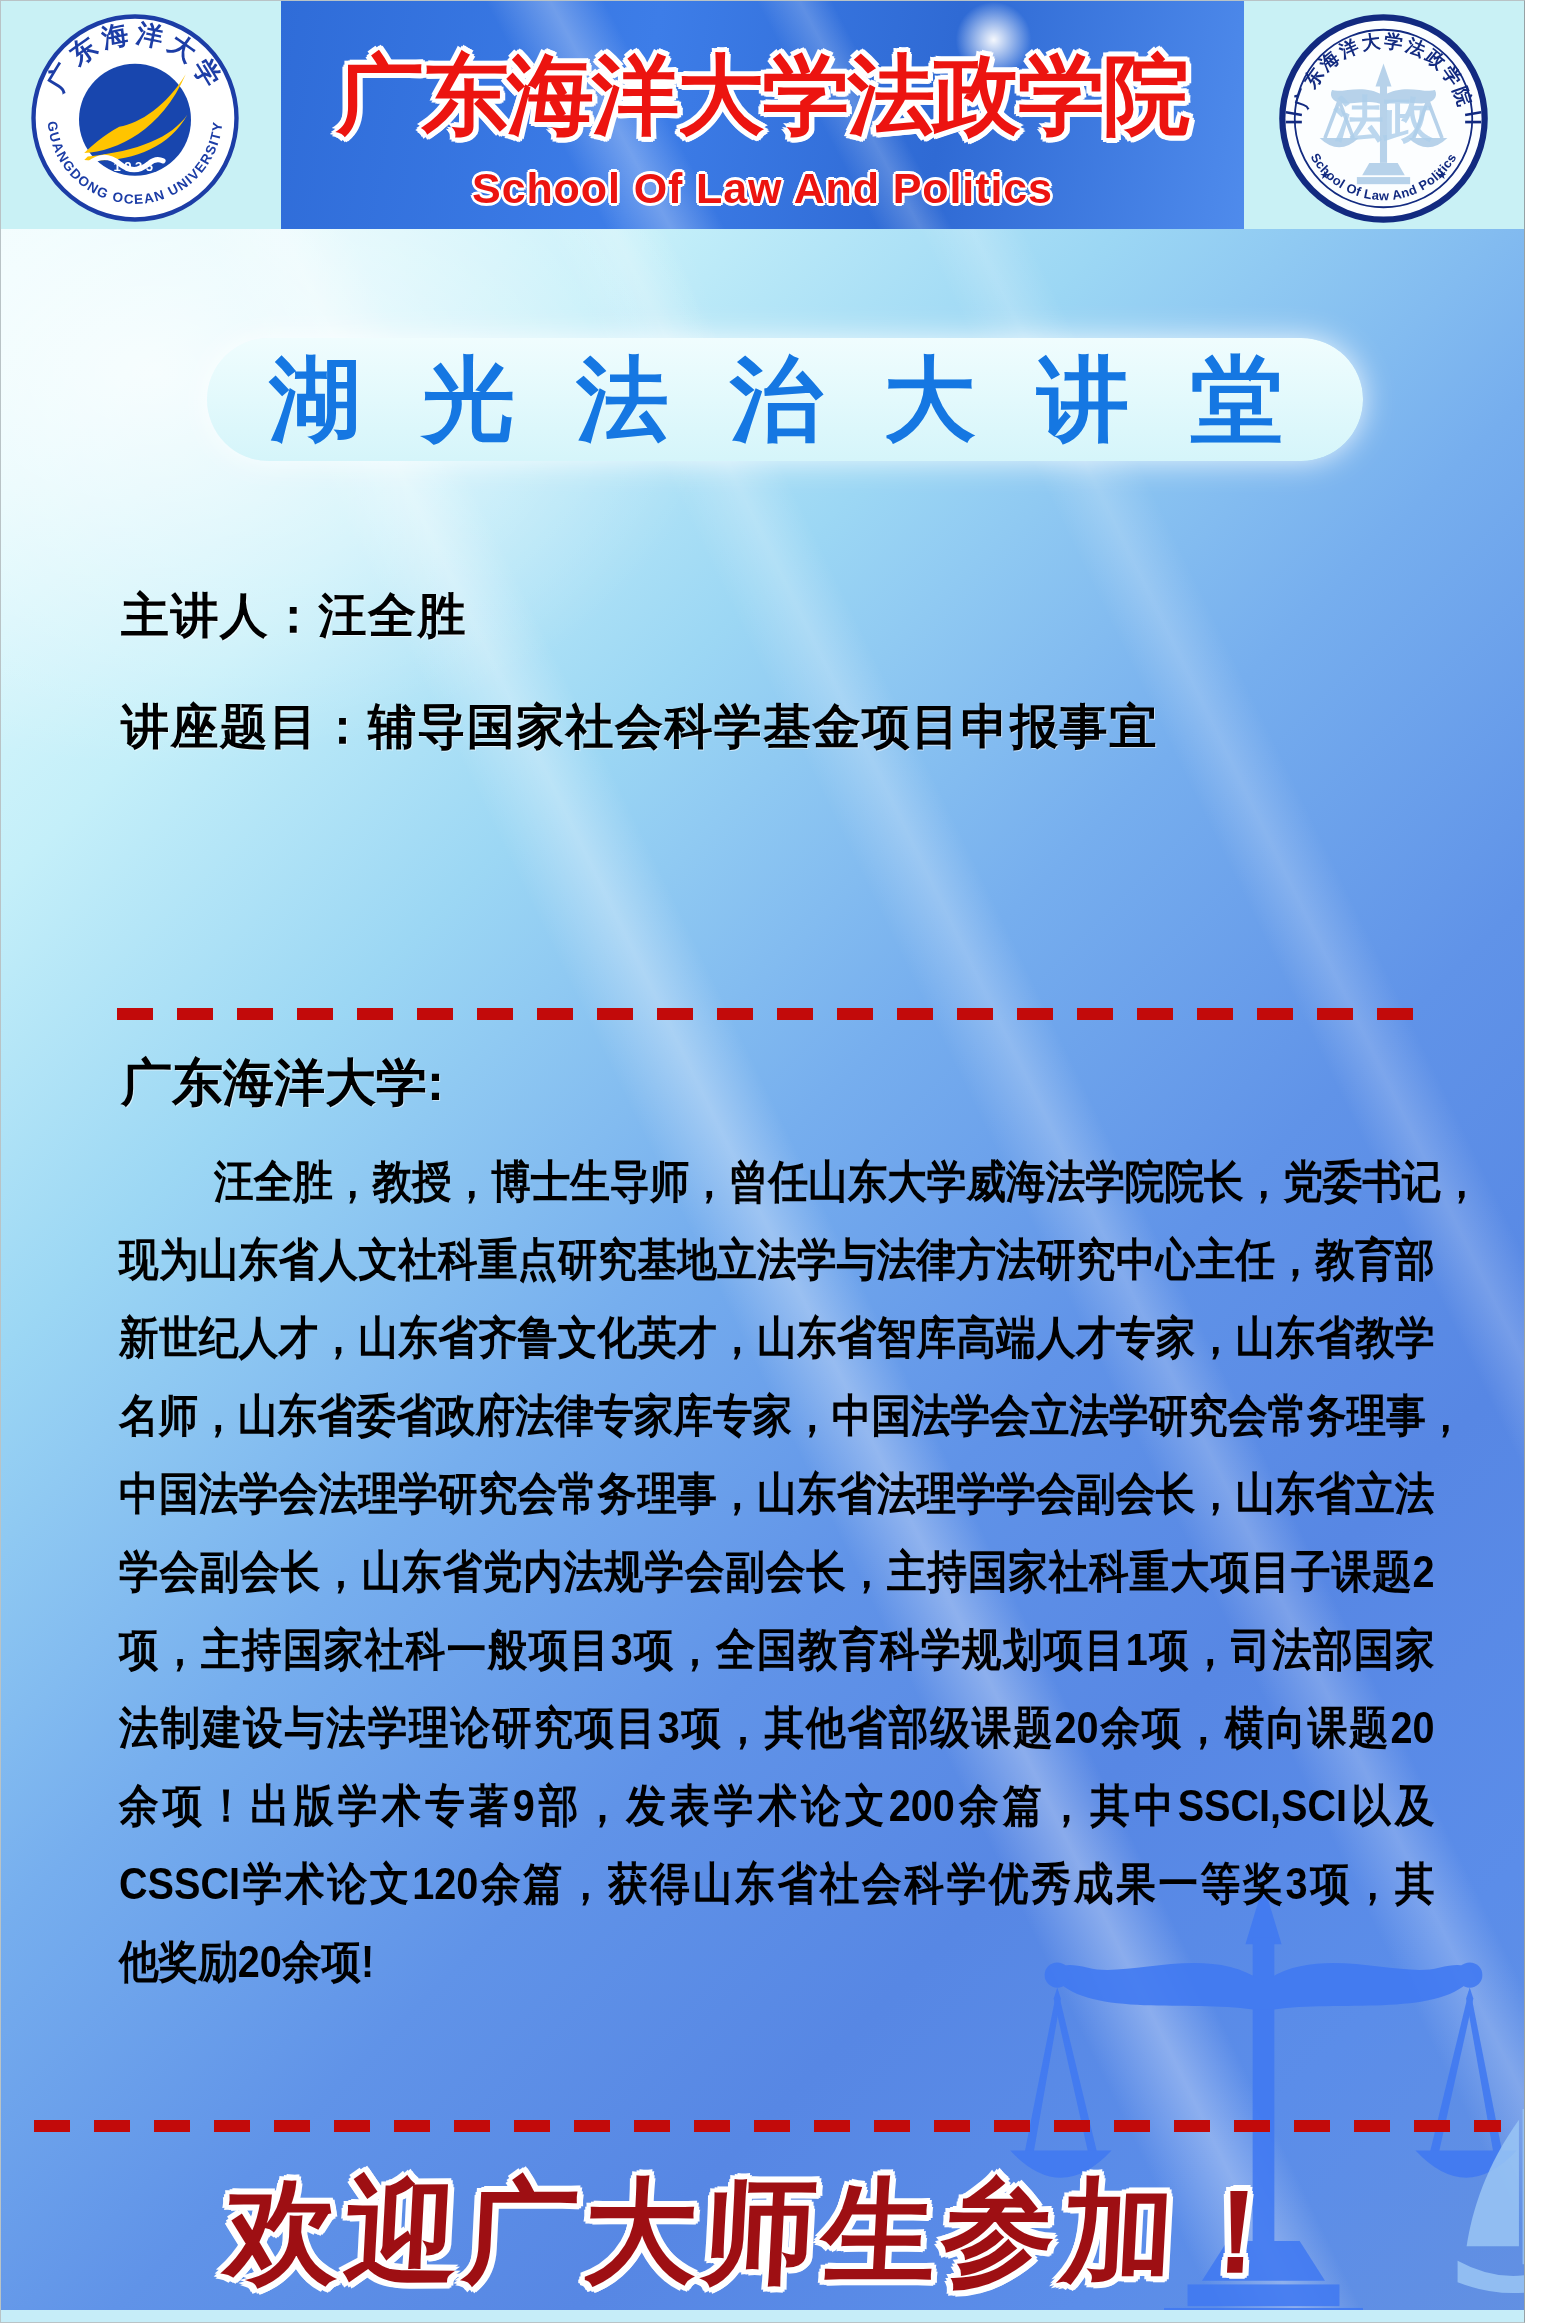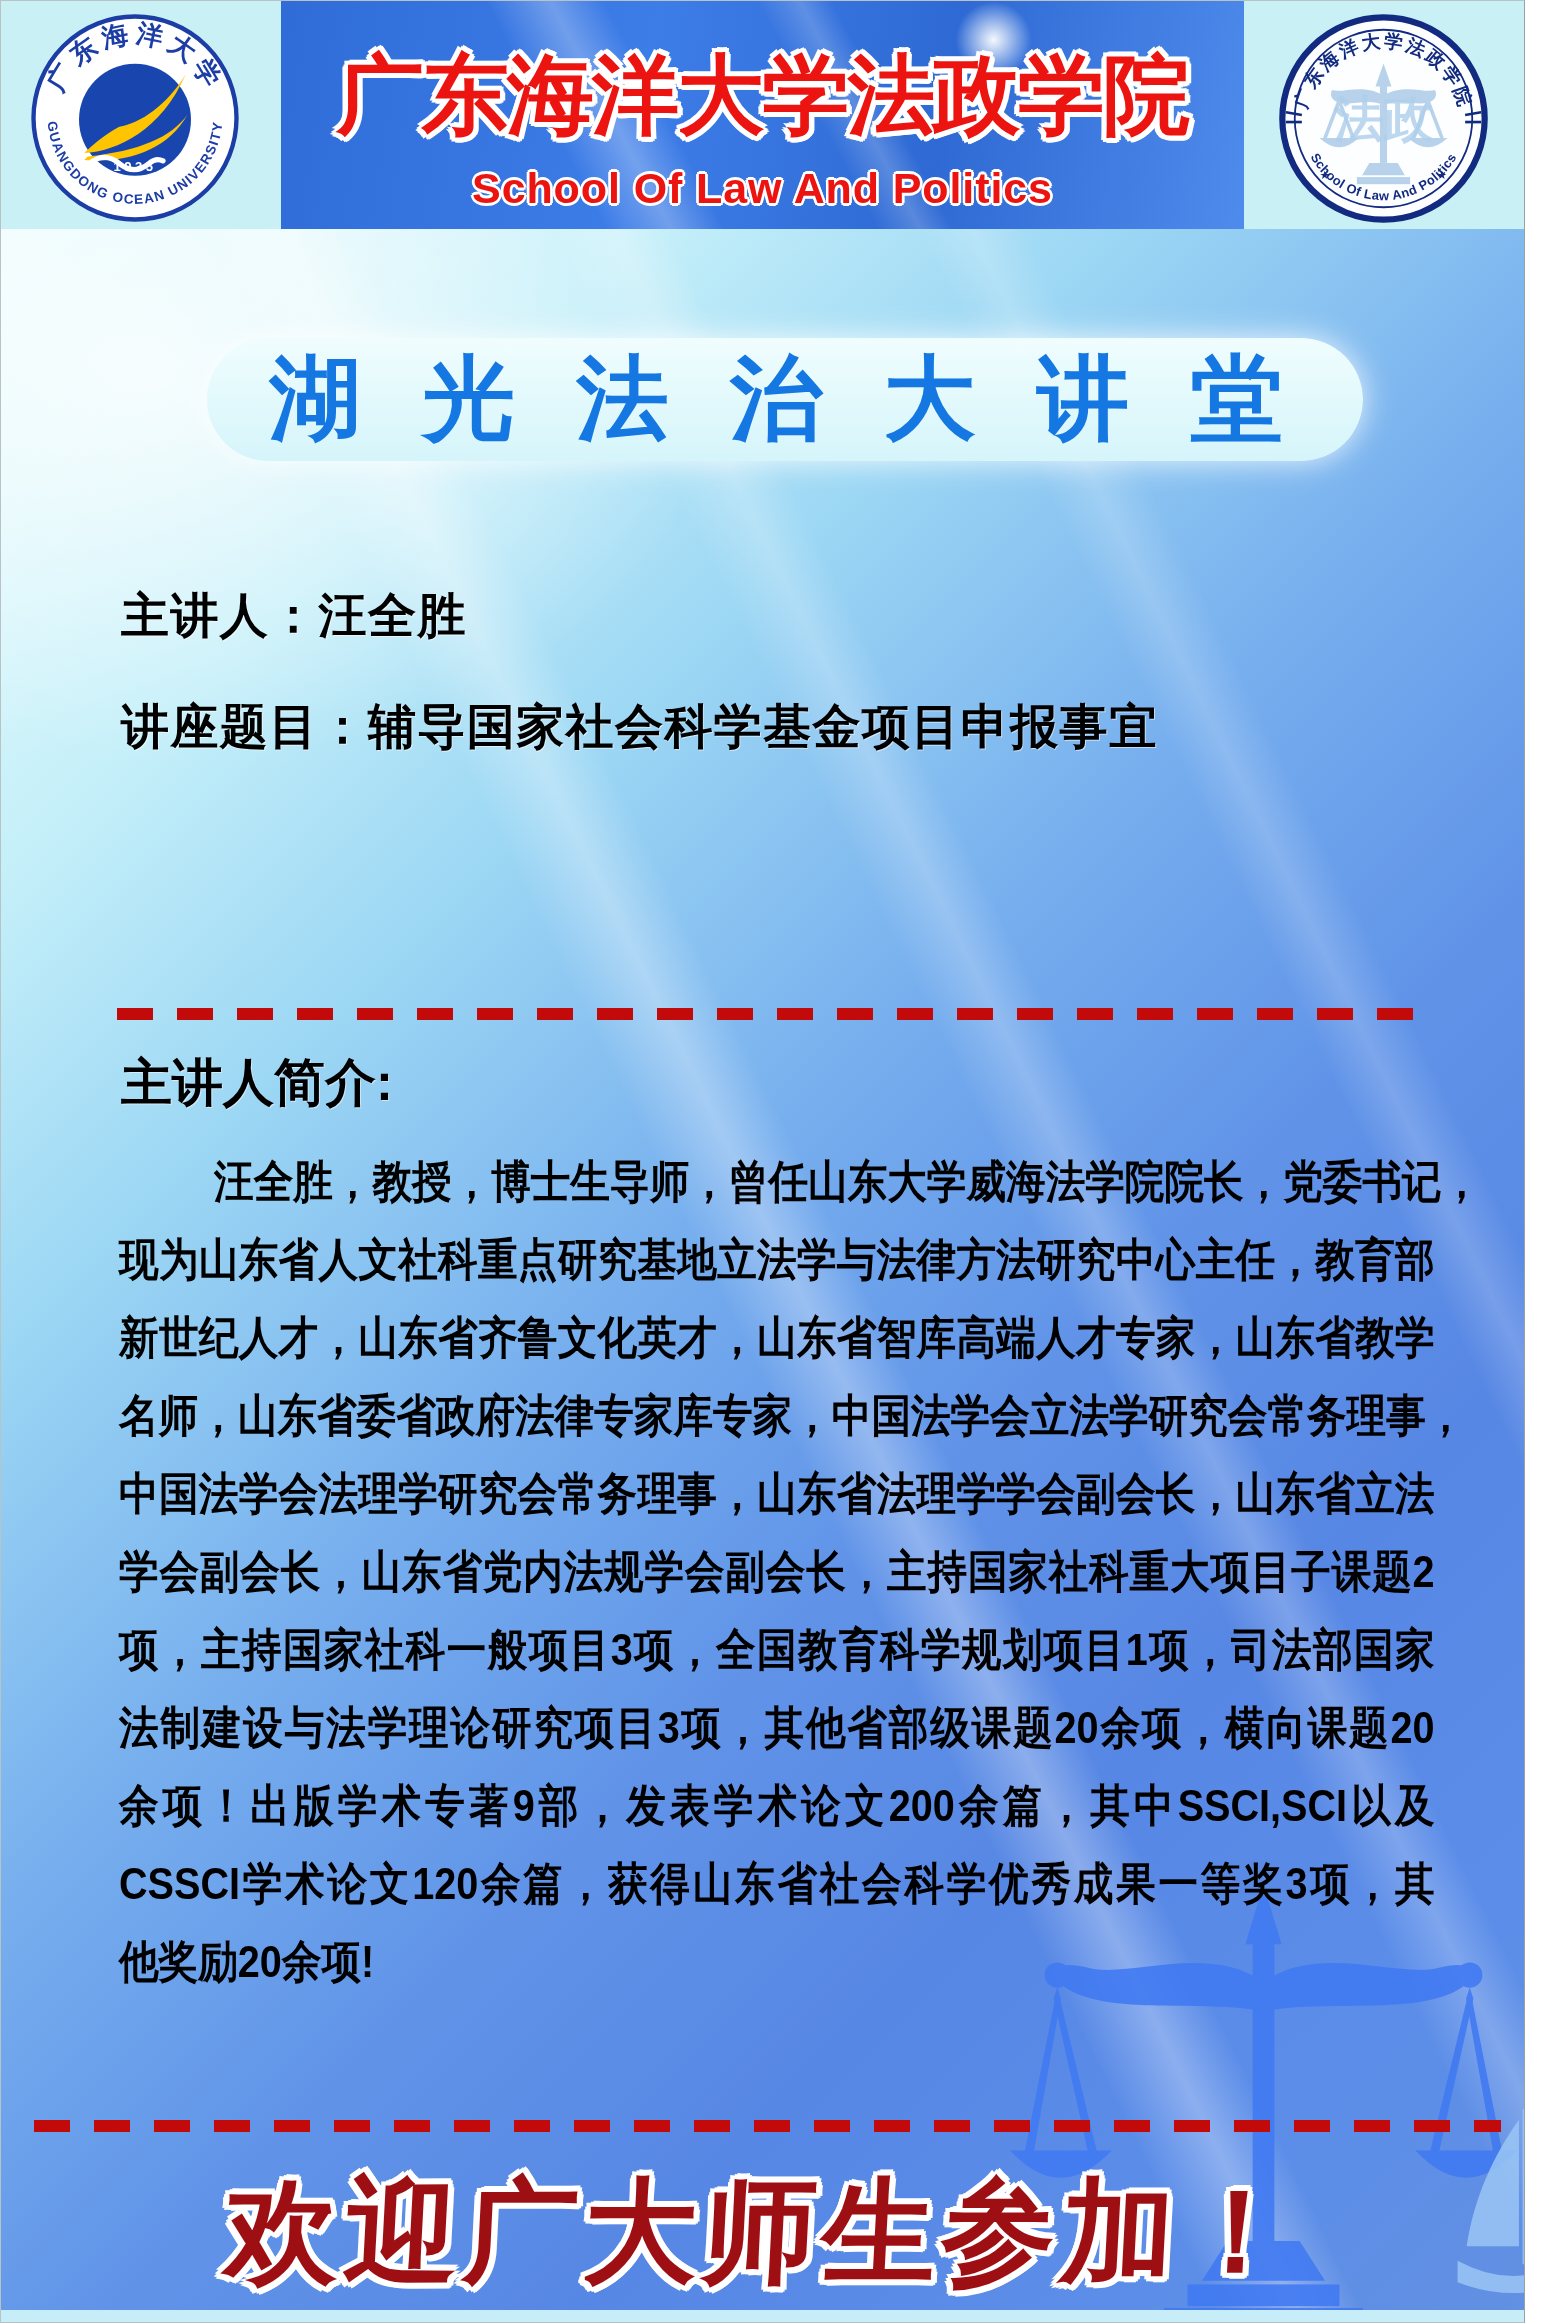--- a/index.html
+++ b/index.html
@@ -35,21 +35,21 @@
        3.6px 3.6px 0 #fff,-3.6px 3.6px 0 #fff,3.6px -3.6px 0 #fff,-3.6px -3.6px 0 #fff,
        5.4px 1.8px 0 #fff,-5.4px 1.8px 0 #fff,1.8px 5.4px 0 #fff,1.8px -5.4px 0 #fff;}
   .hdr-sub{position:absolute;left:0;top:163px;width:100%;text-align:center;
     font-size:43px;font-weight:bold;color:#ec1410;letter-spacing:0.9px;white-space:nowrap;
     text-shadow:2.7px 0 0 #fff,-2.7px 0 0 #fff,0 2.7px 0 #fff,0 -2.7px 0 #fff,
        1.8px 1.8px 0 #fff,-1.8px 1.8px 0 #fff,1.8px -1.8px 0 #fff,-1.8px -1.8px 0 #fff;}
 
   
   .pill{position:absolute;left:206px;top:337px;width:1156px;height:123px;border-radius:63px;z-index:2;
         background:linear-gradient(#f0fdfe,#d5f5fa);box-shadow:0 0 31px rgba(255,255,255,.85);
-        display:flex;align-items:flex-end;justify-content:center;}
+        display:flex;align-items:center;justify-content:center;}
   .pill-text{font-size:92px;font-weight:bold;color:#1577e2;letter-spacing:18px;white-space:nowrap;}
 
   
   .detail{position:absolute;left:120px;font-size:48px;font-weight:bold;color:#000;
           letter-spacing:1.4px;white-space:nowrap;z-index:3;
           text-shadow:0.9px 0.9px 0 rgba(255,255,255,.55);}
   .d1{top:583px;} .d2{top:694px;} .d3{top:801px;} .d4{top:917px;}
 
   .dash{position:absolute;height:11.8px;z-index:4;
         background:repeating-linear-gradient(90deg,#c20a0a 0 36px,transparent 36px 60px);}
@@ -159,21 +159,21 @@
 
   <div class="pill">
     <span class="pill-text">湖 光 法 治 大 讲 堂</span>
   </div>
 
   <div class="detail d1">主讲人：汪全胜</div>
   <div class="detail d2">讲座题目：辅导国家社会科学基金项目申报事宜</div>
 
   <div class="dash dash1"></div>
 
-  <div class="bio-head">主讲人简介:</div>
+  <div class="bio-head">广东海洋大学:</div>
 
   <div class="bio">
     <div class="ln first">汪全胜，教授，博士生导师，曾任山东大学威海法学院院长，党委书记，</div>
     <div class="ln">现为山东省人文社科重点研究基地立法学与法律方法研究中心主任，教育部</div>
     <div class="ln">新世纪人才，山东省齐鲁文化英才，山东省智库高端人才专家，山东省教学</div>
     <div class="ln">名师，山东省委省政府法律专家库专家，中国法学会立法学研究会常务理事，</div>
     <div class="ln">中国法学会法理学研究会常务理事，山东省法理学学会副会长，山东省立法</div>
     <div class="ln">学会副会长，山东省党内法规学会副会长，主持国家社科重大项目子课题2</div>
     <div class="ln">项，主持国家社科一般项目3项，全国教育科学规划项目1项，司法部国家</div>
     <div class="ln">法制建设与法学理论研究项目3项，其他省部级课题20余项，横向课题20</div>

